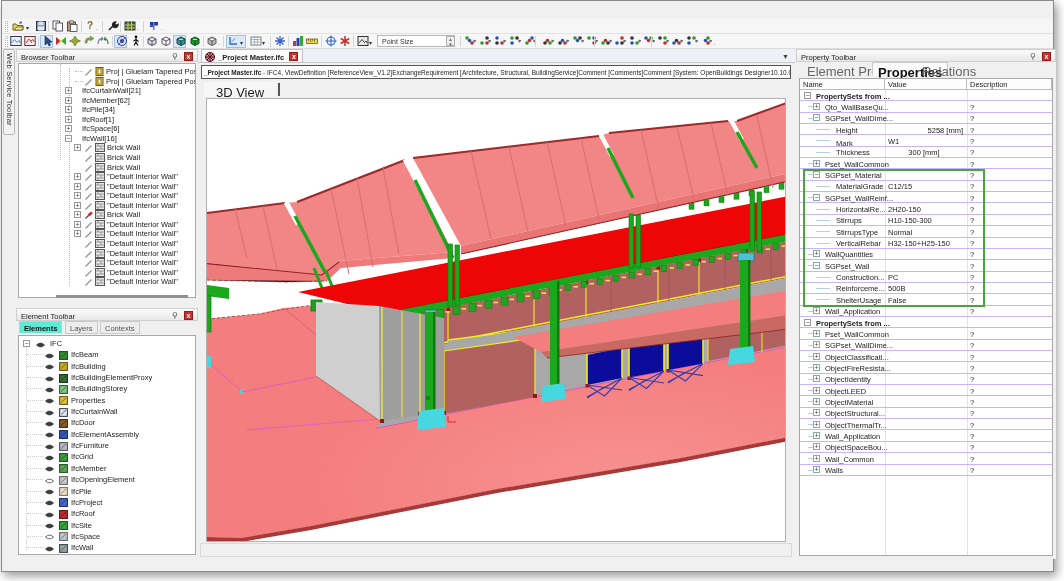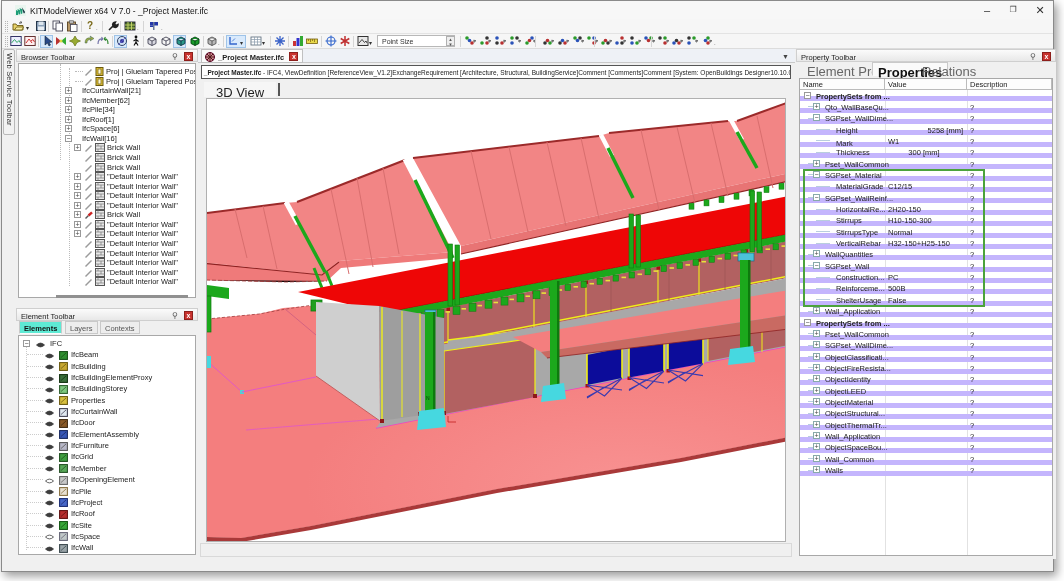--- a/index.html
+++ b/index.html
@@ -37,43 +37,28 @@
 #dochdr { position:absolute; left:3px; top:16px; width:590px; height:14px; background:#fff; border:1px solid #555; font-size:6.5px; color:#222; white-space:nowrap; overflow:hidden; line-height:13px; }
 #viewtab { position:absolute; left:6px; top:33px; width:72px; height:15px; background:#f6f6f6; border-bottom:none; font-size:13px; color:#222; text-align:center; padding-top:2.5px; }
 #vtsep { position:absolute; left:80px; top:34px; width:1.5px; height:13px; background:#555; }
 #viewport { position:absolute; left:8px; top:49px; width:580px; height:444px; background:#fff; border:1px solid #b0b0b0; }
 #vpbottom { position:absolute; left:2px; top:494px; width:592px; height:14px; background:#f0f0f0; border:1px solid #d9d9d9; }
 #prop { left:794px; top:0px; width:260px; height:510px; }
 .ptab { position:absolute; top:13px; height:14px; font-size:13px; color:#666; padding:2px 5px 0 5px; }
 .ptab.active { background:#fafafa; border:1px solid #c9c9c9; border-bottom-color:#fafafa; color:#111; font-weight:bold; }
 #pgrid { position:absolute; left:3px; top:29px; width:254px; height:478px; background:#fff; border:1px solid #a8a8a8; font-size:7.5px; color:#222; overflow:hidden; }
 .gh { position:absolute; top:0; height:11px; border-right:1px solid #bbb; border-bottom:1px solid #bbb; background:#fdfdfd; padding:1px 0 0 3px; }
-.prow { position:absolute; width:100%; height:11.35px; border-bottom:5px solid #c4b5fd;padding-left:28px; }
+.prow { position:absolute; width:100%; height:11.35px; border-bottom:1px solid #c4b5fd;padding-left:28px; }
 .vline { position:absolute; top:0; width:1px; height:100%; background:#e2e2e2; }
 #greenbox { position:absolute; border:2.5px solid #4ba33c; }
 #statusbar { left:0; top:558px; width:100%; height:13px; background:#f4f4f4; border-top:1px solid #d8d8d8; font-size:7.5px; color:#333; }
 </style>
 </head>
 <body>
 <div id="win">
-  <div id="titlebar" class="abs">
-    <svg class="abs" style="left:13px;top:4px" width="11" height="11" viewBox="0 0 11 11">
-        <rect width="11" height="11" fill="#e9f5ef"></rect>
-        <g fill="#1e9e77">
-          <path d="M1 10 L1 5 L3 6 L3 10z"></path>
-          <path d="M3.6 9.5 L2.5 4 L5 5.2 L5.3 9.2z"></path>
-          <path d="M6 9 L4.5 3 L7.5 4.6 L7.3 8.6z"></path>
-          <path d="M8.6 8.3 L6.8 2.2 L10 6.8 L9.6 8.2z" fill="#14323f"></path>
-        </g>
-      </svg>
-    <span id="titletext" class="abs">KITModelViewer x64 V 7.0 - _Project Master.ifc</span>
-    <div class="winbtn abs" style="left:979px">–</div>
-    <div class="winbtn abs" style="left:1005px;font-size:8px">❐</div>
-    <div class="winbtn abs" style="left:1032px">✕</div>
-  </div>
   <div id="tb1" class="abs">
       <span class="grip abs" style="left:3px"></span>
 <svg class="abs" style="left:10px;top:1px" width="12" height="12" viewBox="0 0 12 12">
         <path d="M1 10 L1 4 L4 4 L5 5.5 L11 5.5 L11 10 Z" fill="#e8d26a" stroke="#6b5a10" stroke-width="0.9"></path>
         <path d="M2.5 10 L4.5 7 L11.5 7 L10 10Z" fill="#f6eba0" stroke="#6b5a10" stroke-width="0.8"></path>
         <path d="M7 3 L9.5 3 L8.8 1.2" fill="none" stroke="#333" stroke-width="0.9"></path>
       </svg>
 <span class="abs" style="left:24px;top:5px;font-size:6px;color:#333">▾</span>
 <svg class="abs" style="left:33px;top:1px" width="12" height="12" viewBox="0 0 12 12">
         <rect x="1.5" y="1.5" width="9" height="9" fill="#8aa0b8" stroke="#25364a" stroke-width="1"></rect>

